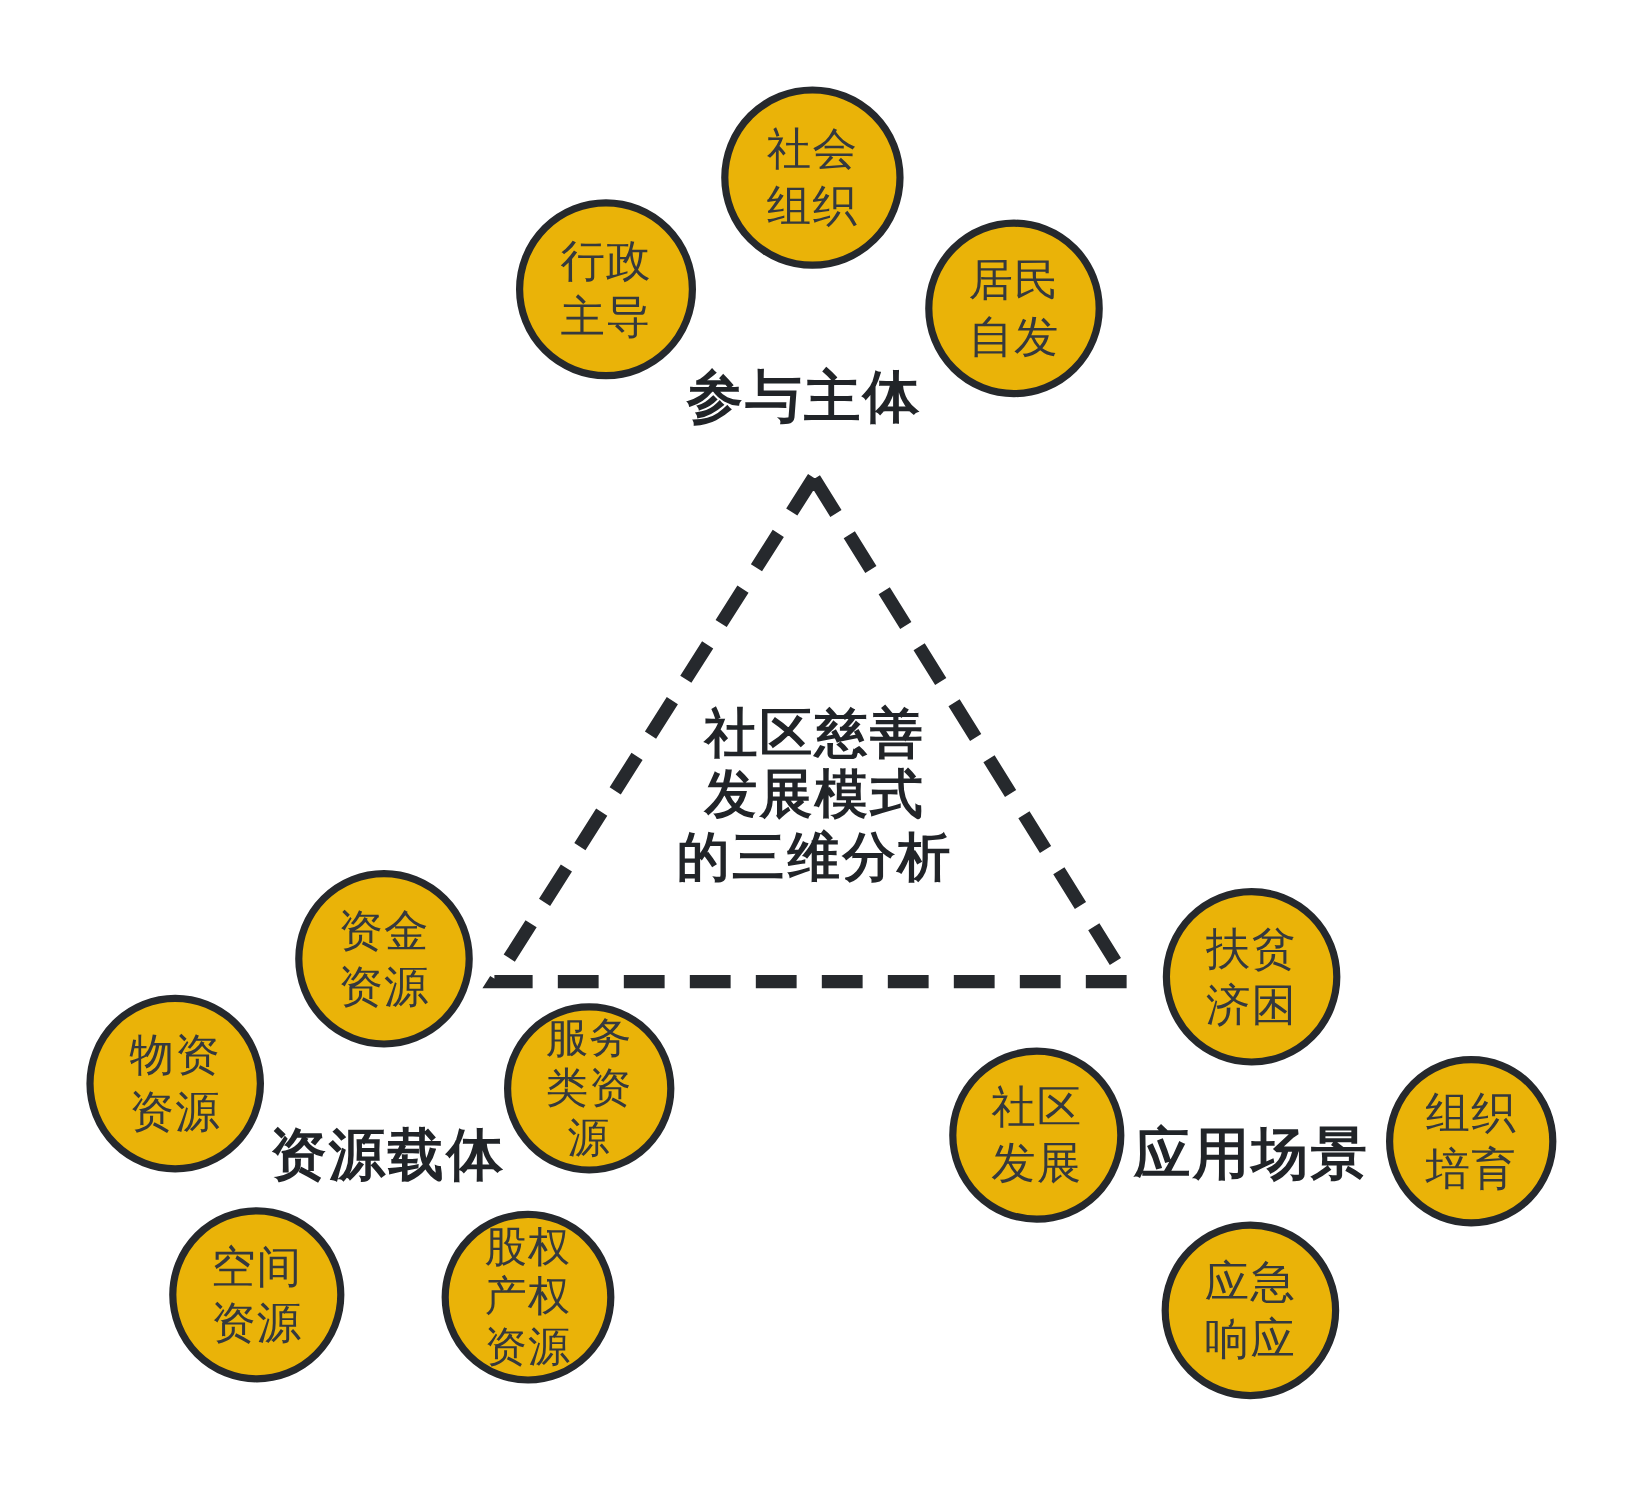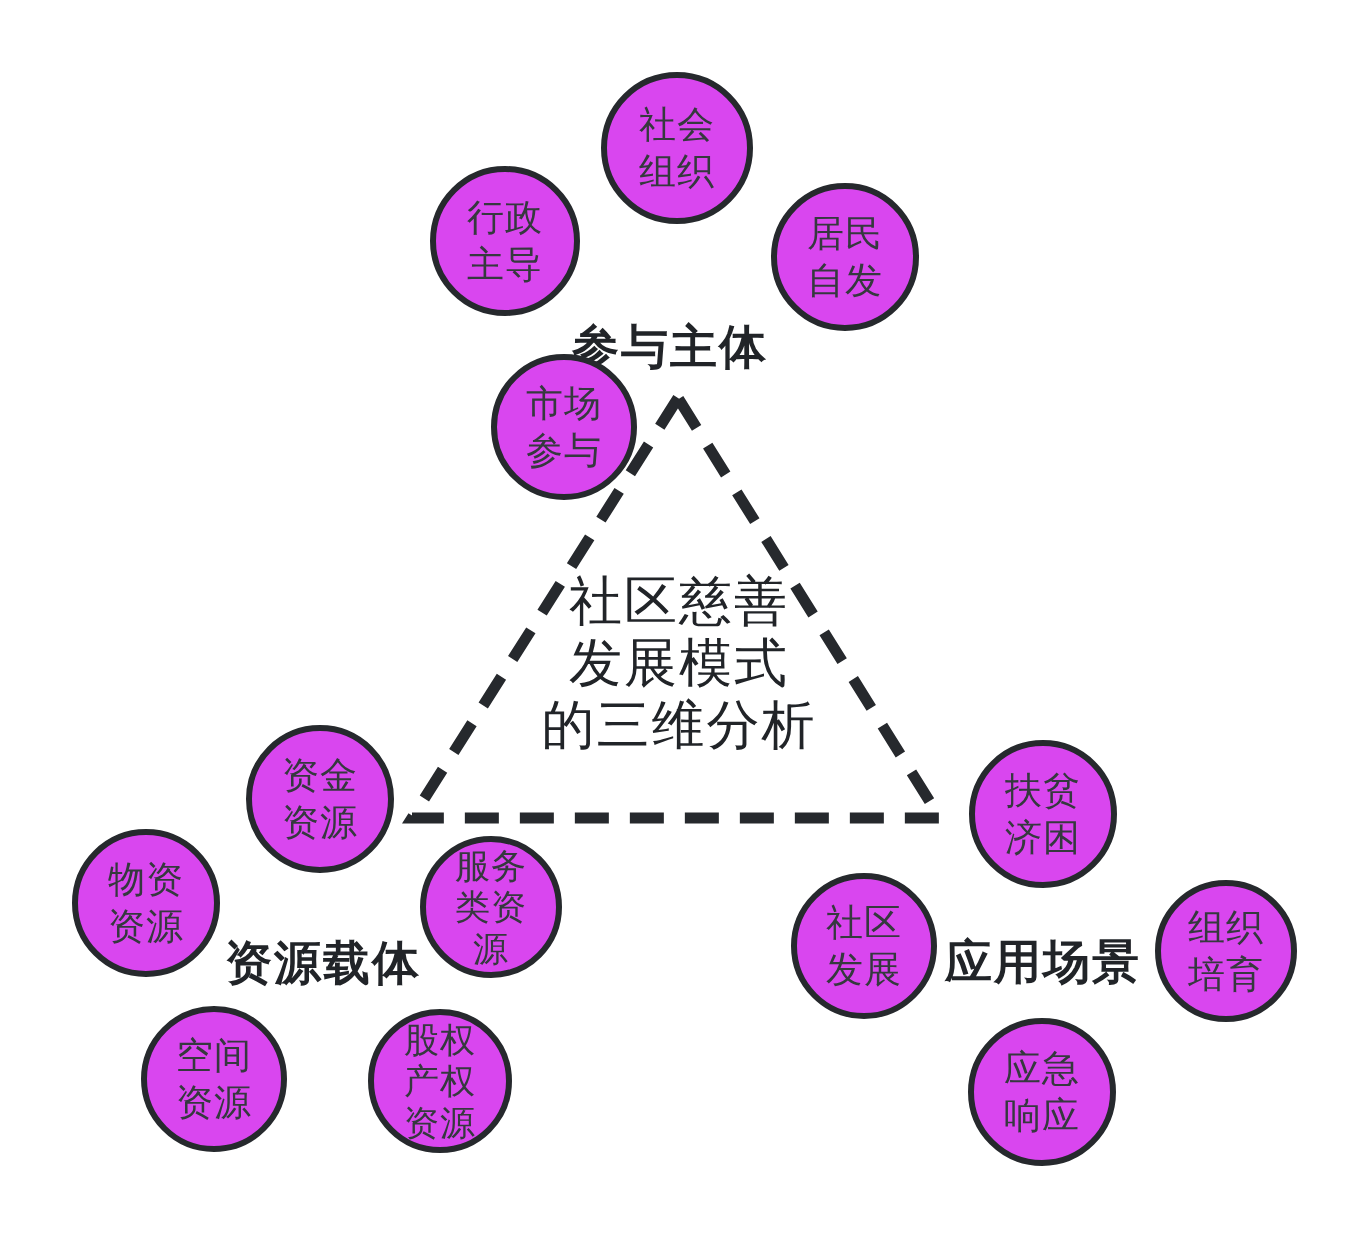--- a/index.html
+++ b/index.html
@@ -27,21 +27,21 @@
     stroke: var(--stroke, #26292d);
     stroke-width: 11;
     stroke-dasharray: 34 21;
     stroke-linecap: butt;
   }
   .node {
     position: absolute;
     box-sizing: border-box;
     border: 6px solid var(--stroke, #26292d);
     border-radius: 50%;
-    background: #d946ef;
+    background: #eab308;
     display: flex;
     align-items: center;
     justify-content: center;
     text-align: center;
   }
   .node-label {
     white-space: pre-line;
     font-size: 37px;
     line-height: 1.28;
     color: var(--node-text, #35393e);
@@ -56,63 +56,59 @@
     transform: translate(-50%, -50%);
     font-size: 47px;
     font-weight: 700;
     color: var(--label-text, #212428);
     letter-spacing: 2px;
     white-space: nowrap;
   }
   .center-title {
     position: absolute;
     transform: translate(-50%, -50%);
-    font-size: 53px;
-    font-weight: 400;
+    font-size: 44px;
+    font-weight: 700;
     line-height: 1.17;
     color: var(--label-text, #212428);
     text-align: center;
     white-space: pre-line;
     letter-spacing: 2px;
   }
 </style>
 </head>
 <body>
 
 <div class="stage">
 
   <svg class="triangle-svg" viewBox="0 0 1371 1242" xmlns="http://www.w3.org/2000/svg">
     <polygon points="678,398 412,818 940,818"></polygon>
   </svg>
 
   <div class="center-title" style="left:679px; top:663px;">社区慈善
 发展模式
 的三维分析</div>
 
-  <div class="group-label" style="left:670px; top:347px;">参与主体</div>
+  <div class="group-label" style="left:670px; top:331px;">参与主体</div>
 
   <div class="node" style="left:601px; top:72px; width:152px; height:152px;">
     <span class="node-label">社会
 组织</span>
   </div>
 
   <div class="node" style="left:430px; top:166px; width:150px; height:150px;">
     <span class="node-label">行政
 主导</span>
   </div>
 
   <div class="node" style="left:771px; top:183px; width:148px; height:148px;justify-content:center;">
     <span class="node-label">居民
 自发</span>
   </div>
 
-  <div class="node" style="left:491px; top:354px; width:146px; height:146px;">
-    <span class="node-label">市场
-参与</span>
-  </div>
 
 
   <div class="group-label" style="left:323px; top:963px;">资源载体</div>
 
   <div class="node" style="left:246px; top:725px; width:148px; height:148px;">
     <span class="node-label">资金
 资源</span>
   </div>
 
   <div class="node" style="left:72px; top:829px; width:148px; height:148px;">

